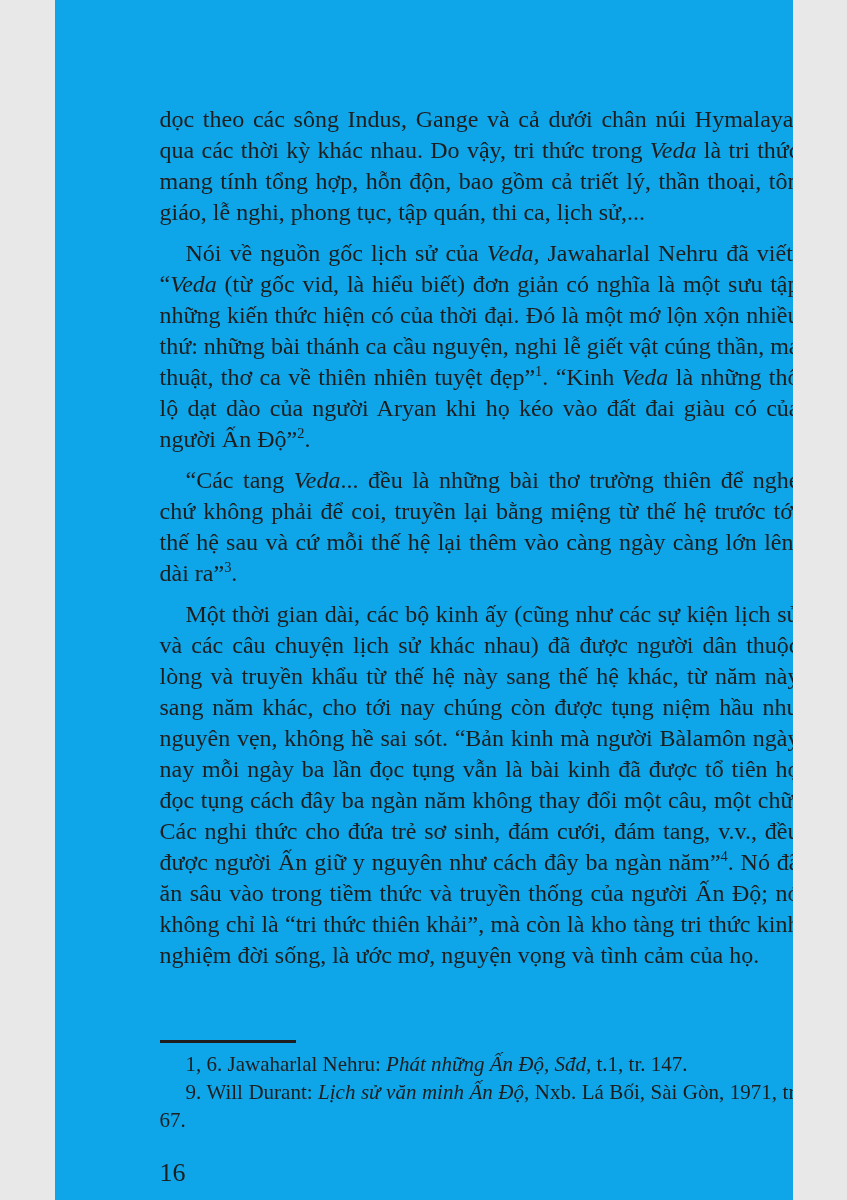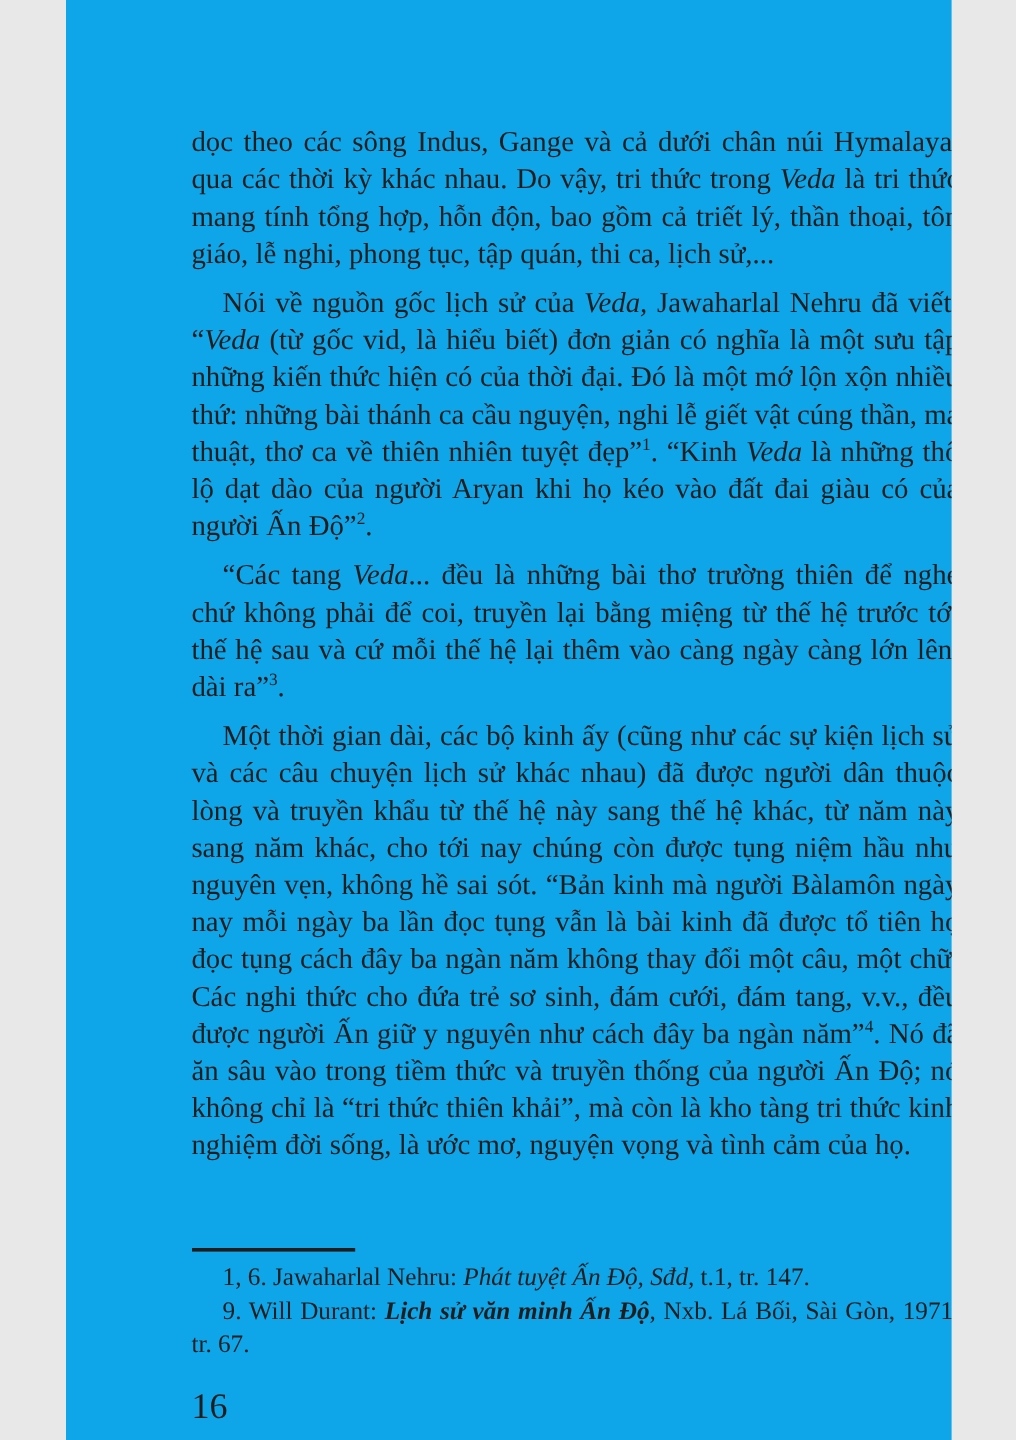--- a/index.html
+++ b/index.html
@@ -57,39 +57,39 @@
     margin: 0;
     font-size: 21px;
     line-height: 28px;
     text-align: justify;
     text-indent: 26px;
   }
   .page-number {
     position: absolute;
     left: 105px;
     top: 1158px;
-    font-size: 30px;
+    font-size: 26px;
     line-height: 30px;
     text-align: right;
   }
 </style>
 </head>
 <body>
 
 <div class="page">
 
   <div class="body-text">
     <p class="para no-indent"><span>dọc theo các sông Indus, Gange và cả dưới chân núi Hymalaya, qua các thời kỳ khác nhau. Do vậy, tri thức trong </span><span style="font-style: italic;">Veda</span><span> là tri thức mang tính tổng hợp, hỗn độn, bao gồm cả triết lý, thần thoại, tôn giáo, lễ nghi, phong tục, tập quán, thi ca, lịch sử,...</span></p>
     <p class="para"><span>Nói về nguồn gốc lịch sử của </span><span style="font-style: italic;">Veda,</span><span> Jawaharlal Nehru đã viết: “</span><span style="font-style: italic;">Veda</span><span> (từ gốc vid, là hiểu biết) đơn giản có nghĩa là một sưu tập những kiến thức hiện có của thời đại. Đó là một mớ lộn xộn nhiều thứ: những bài thánh ca cầu nguyện, nghi lễ giết vật cúng thần, ma thuật, thơ ca về thiên nhiên tuyệt đẹp”</span><sup>1</sup><span>. “Kinh </span><span style="font-style: italic;">Veda</span><span> là những thổ lộ dạt dào của người Aryan khi họ kéo vào đất đai giàu có của người Ấn Độ”</span><sup>2</sup><span>.</span></p>
     <p class="para"><span>“Các tang </span><span style="font-style: italic;">Veda</span><span>... đều là những bài thơ trường thiên để nghe chứ không phải để coi, truyền lại bằng miệng từ thế hệ trước tới thế hệ sau và cứ mỗi thế hệ lại thêm vào càng ngày càng lớn lên, dài ra”</span><sup>3</sup><span>.</span></p>
     <p class="para"><span>Một thời gian dài, các bộ kinh ấy (cũng như các sự kiện lịch sử và các câu chuyện lịch sử khác nhau) đã được người dân thuộc lòng và truyền khẩu từ thế hệ này sang thế hệ khác, từ năm này sang năm khác, cho tới nay chúng còn được tụng niệm hầu như nguyên vẹn, không hề sai sót. “Bản kinh mà người Bàlamôn ngày nay mỗi ngày ba lần đọc tụng vẫn là bài kinh đã được tổ tiên họ đọc tụng cách đây ba ngàn năm không thay đổi một câu, một chữ. Các nghi thức cho đứa trẻ sơ sinh, đám cưới, đám tang, v.v., đều được người Ấn giữ y nguyên như cách đây ba ngàn năm”</span><sup>4</sup><span>. Nó đã ăn sâu vào trong tiềm thức và truyền thống của người Ấn Độ; nó không chỉ là “tri thức thiên khải”, mà còn là kho tàng tri thức kinh nghiệm đời sống, là ước mơ, nguyện vọng và tình cảm của họ.</span></p>
   </div>
 
   <div class="footnote-sep"></div>
 
   <div class="footnotes">
-    <p class="fn"><span>1, 6. Jawaharlal Nehru: </span><span style="font-style: italic;">Phát tuyệt Ấn Độ, Sđd,</span><span> t.1, tr. 147.</span></p>
-    <p class="fn"><span>9. Will Durant: </span><span style="font-style: italic; font-weight: bold;">Lịch sử văn minh Ấn Độ</span><span>, Nxb. Lá Bối, Sài Gòn, 1971, tr. 67.</span></p>
+    <p class="fn"><span>1, 6. Jawaharlal Nehru: </span><span style="font-style: italic;">Phát những Ấn Độ, Sđd,</span><span> t.1, tr. 147.</span></p>
+    <p class="fn"><span>9. Will Durant: </span><span style="font-style: italic;">Lịch sử văn minh Ấn Độ</span><span>, Nxb. Lá Bối, Sài Gòn, 1971, tr. 67.</span></p>
   </div>
 
   <div class="page-number">16</div>
 
 </div>
 
 </body></html>

